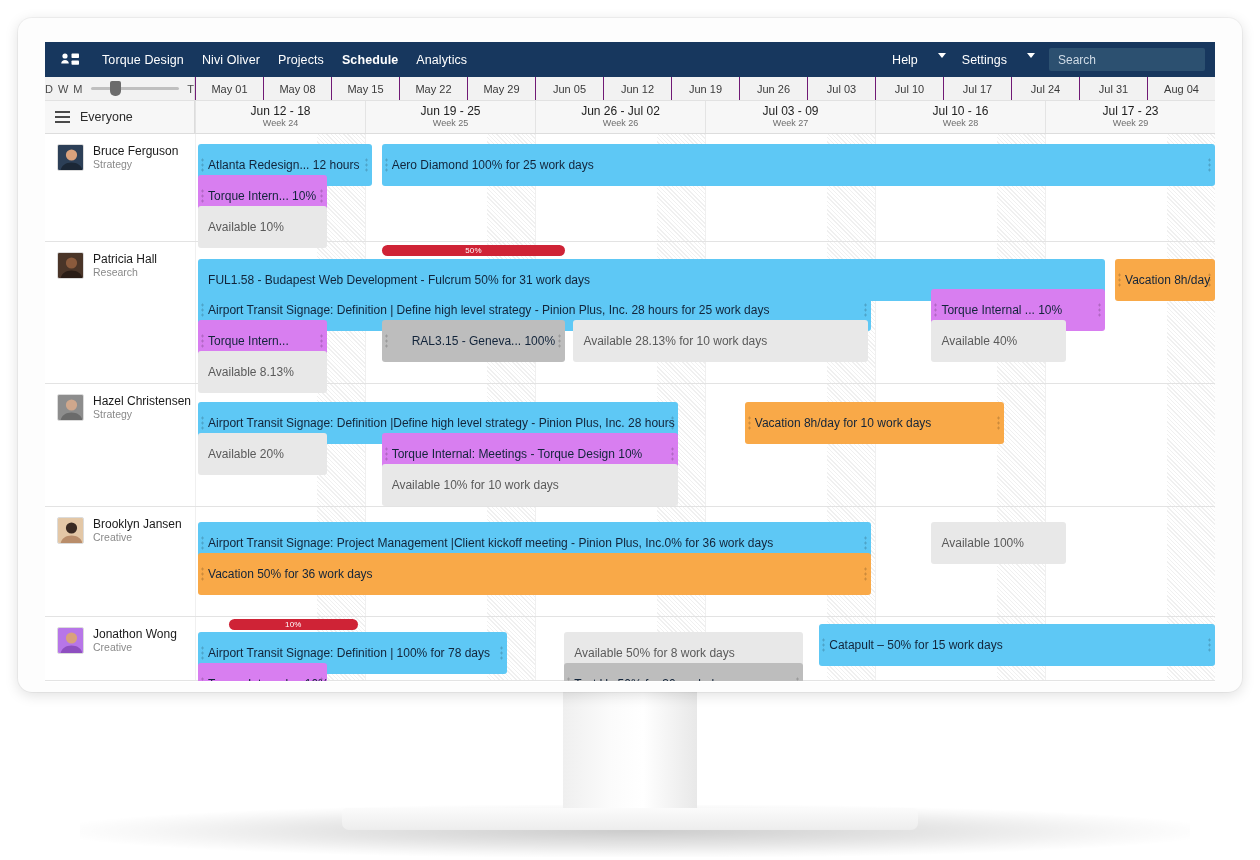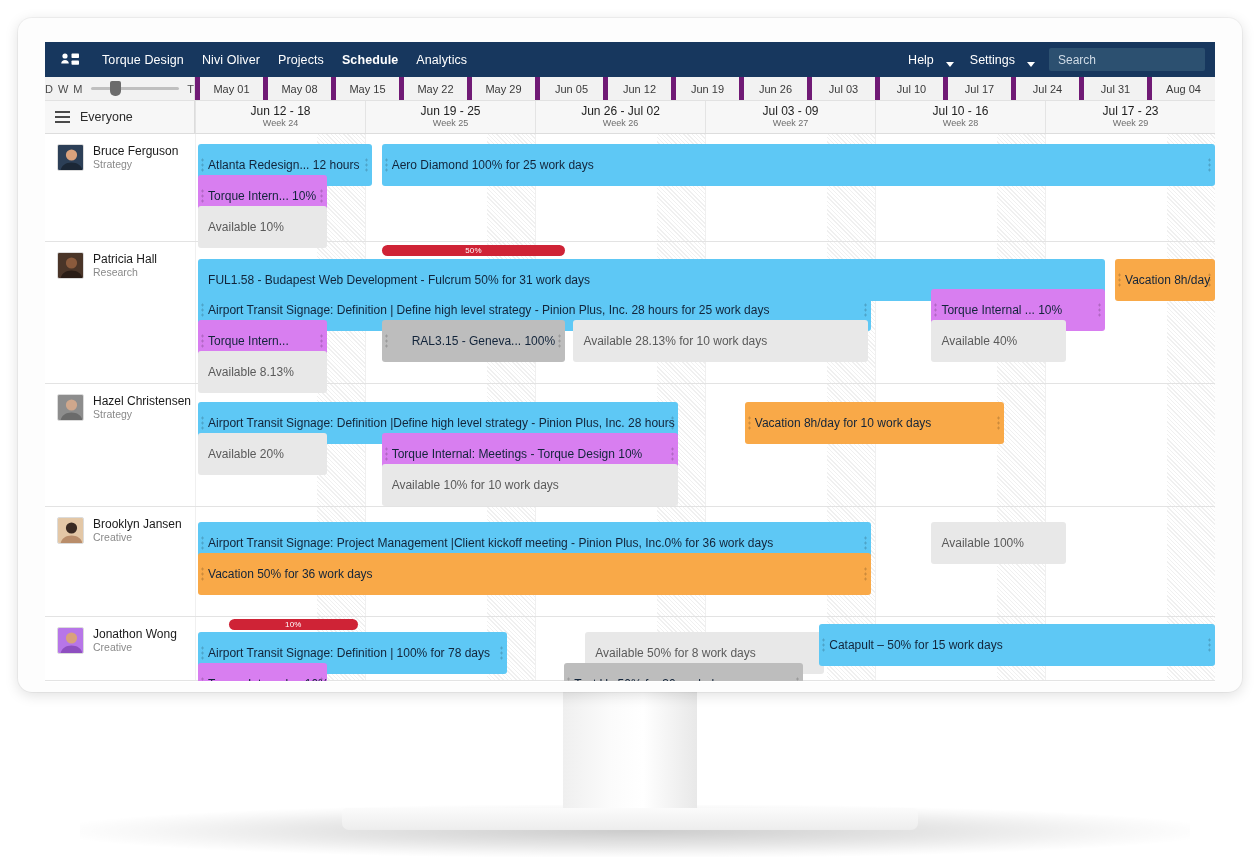--- a/index.html
+++ b/index.html
@@ -57,21 +57,21 @@
   #app-logo { width: 26px; height: 20px; margin-right: 10px; display:flex; align-items:center; justify-content:center; }
   .nav-link {
     font-size: 12.5px; color: #ffffff; padding: 4px 9px;
     white-space: nowrap; cursor: pointer; letter-spacing: .1px;
   }
   .nav-link.active { font-weight: bold; }
   .nav-spacer { flex: 1; }
   .nav-right { display: flex; align-items: center; }
   .nav-menu {
     font-size: 12.5px; color: #fff; padding: 4px 8px; cursor: pointer;
-    display: flex; align-items: flex-end; gap: 12px; white-space: nowrap;
+    display: flex; align-items: flex-start; gap: 20px; white-space: nowrap;
   }
   .caret { width: 0; height: 0; border-left: 4px solid transparent; border-right: 4px solid transparent; border-top: 5px solid #fff; display:inline-block; }
   #search-box {
     width: 156px; height: 23px; margin-left: 6px;
     background: #2c5070; border: none; border-radius: 2px;
     color: #ffffff; font-size: 12px; padding: 0 9px;
     font-family: "Liberation Sans", sans-serif;
   }
   #search-box::placeholder { color: #cfdbe6; }
 
@@ -89,21 +89,21 @@
     flex: 1; height: 3px; background: #bfbfbf; border-radius: 2px; position: relative; margin: 0 3px;
   }
   #slider-thumb {
     position: absolute; left: 22%; top: -6px; width: 11px; height: 15px;
     background: #6b6b6b; border-radius: 2px 2px 5px 5px;
   }
   #month-scale { flex: 1; display: flex; height: 100%; }
   .month-tick {
     flex: 1; font-size: 11px; color: #3a3a3a;
     display: flex; align-items: center; justify-content: center;
-    border-left: 5px solid #701a75;
+    border-left: 1px solid #701a75;
   }
 
   
   #weekheader { height: 33px; background: #f7f7f7; display: flex; border-bottom: 1px solid #dddddd; }
   #everyone-cell {
     width: 150px; display: flex; align-items: center; gap: 10px;
     padding-left: 10px; border-right: 1px solid #dcdcdc; background: #f7f7f7;
   }
   #hamburger { display: flex; flex-direction: column; gap: 3px; }
   #hamburger span { display:block; width: 15px; height: 2px; background: #4a4a4a; }
@@ -469,21 +469,21 @@
                 </div>
               </div>
             </div>
             <div class="lanes">
               <div class="util-pill" style="left: 0.3%; width: 12.6%; top: 2px; margin-left: 31px;">10%</div>
               <div class="bar blue" style="left: 0.3%; width: 30.3%; top: 15px;">
                 <span class="grip l"></span>
                 <span class="grip r"></span>
                 <span class="bar-label">Airport Transit Signage: Definition  | 100% for 78 days</span>
               </div>
-              <div class="bar avail" style="left: 36.2%; width: 23.4%; top: 15px; margin-left: 21px;">
+              <div class="bar avail" style="left: 36.2%; width: 23.4%; top: 15px;">
                 <span class="bar-label">Available 50% for 8 work days</span>
               </div>
               <div class="bar blue" style="left: 61.2%; width: 38.8%; top: 7px;">
                 <span class="grip l"></span>
                 <span class="grip r"></span>
                 <span class="bar-label">Catapult – 50% for 15 work days</span>
               </div>
               <div class="bar purple" style="left: 0.3%; width: 12.6%; top: 46px;">
                 <span class="grip l"></span>
                 <span class="grip r"></span>

